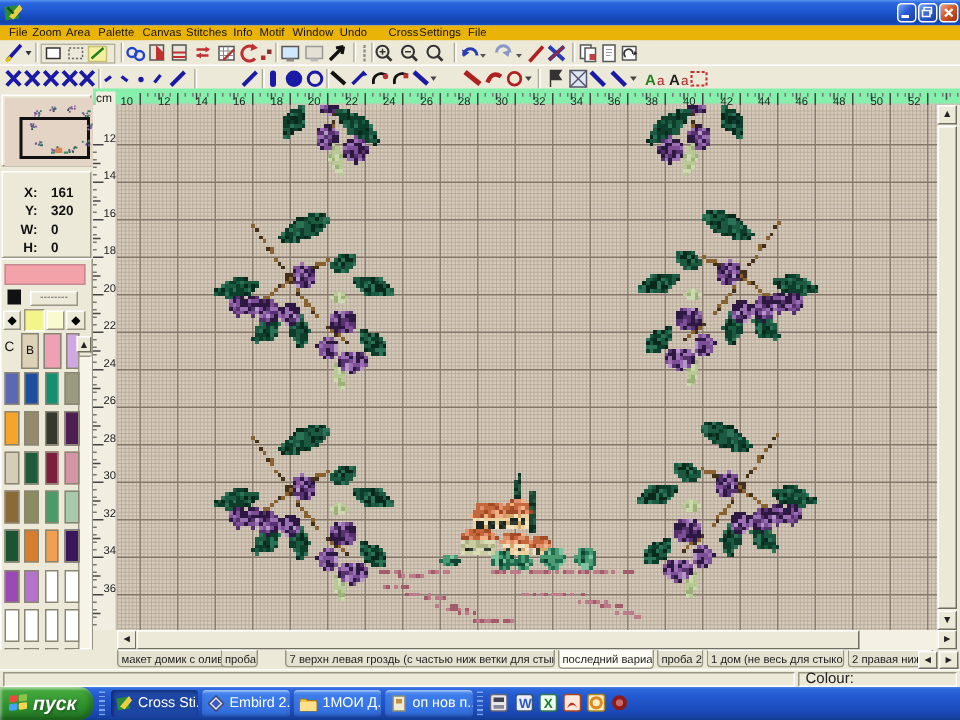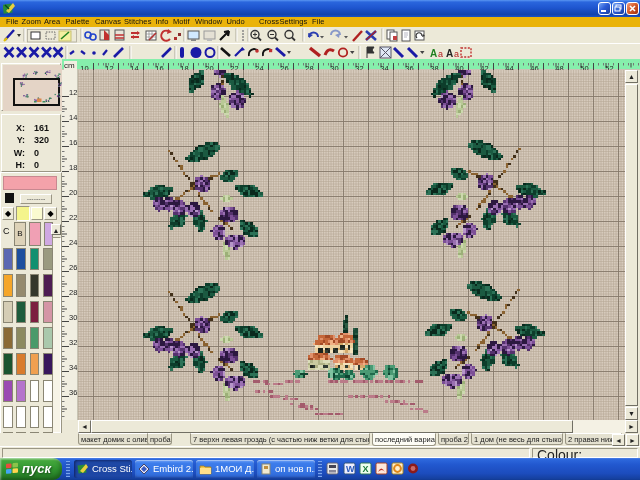--- a/index.html
+++ b/index.html
@@ -23,21 +23,21 @@
 #cmlab { position:absolute; left:64px; top:61px; font-size:8px; color:#222; z-index:3; background:#f1eee1; padding-right:2px;}
 #canvas { position:absolute; left:78px; top:70px; width:547px; height:350px; overflow:hidden;
   background:#d6cabc; }
 .sb { position:absolute; background:#f4f1e4; }
 .sbbtn { position:absolute; width:13px; height:13px; background:#ece9d8; border:1px solid; border-color:#fff #716f64 #716f64 #fff; font-size:7px; color:#222; text-align:center; line-height:11px; }
 .sbthumb { position:absolute; background:#ece9d8; border:1px solid; border-color:#fff #716f64 #716f64 #fff; }
 #tabs { position:absolute; left:0; top:433px; width:640px; height:13px; background:#ece9d8; }
 .tab { position:absolute; top:0; height:12px; background:#e4e1d0; border:1px solid #9a9684; border-top:1px solid #fff; border-radius:0 0 3px 3px; font-size:7.5px; color:#222; overflow:hidden; white-space:nowrap; text-align:center; line-height:11px; }
 .tab span { padding:0 2px; }
 .tab.active { background:#fdfcf5; height:13px; z-index:2; font-weight:normal; }
-#status { position:absolute; left:0; top:446px; width:640px; height:12px; background:#ece9d8; border-top:1px solid #fff; font-size:14px; color:#222; }
+#status { position:absolute; left:0; top:446px; width:640px; height:12px; background:#ece9d8; border-top:1px solid #fff; font-size:10px; color:#222; }
 #taskbar { position:absolute; left:0; top:458px; width:640px; height:22px;
   background:linear-gradient(180deg,#4f83e8 0%,#2d68dd 6%,#2258cf 30%,#1c4cbd 70%,#15409f 94%,#123a92 100%); }
 #start { position:absolute; left:0; top:0; width:62px; height:22px; border-radius:0 9px 9px 0;
   background:linear-gradient(180deg,#7ece71 0%,#44a83c 12%,#2f922e 55%,#277d27 90%,#1f6e1f 100%);
   box-shadow:inset -2px -2px 4px rgba(0,40,0,.35), inset 1px 1px 2px rgba(255,255,255,.5);
   color:#fff; font-size:13px; font-weight:bold; font-style:italic; line-height:22px; text-shadow:1px 1px 2px #1a4a1a; }
 .tkbtn { position:absolute; top:2px; height:18px; border-radius:2.5px;
   background:linear-gradient(180deg,#639af5 0%,#3c7ceb 20%,#3573e2 70%,#2c63cf 100%);
   box-shadow:inset 0 1px 1px rgba(255,255,255,.45), inset 0 -1px 2px rgba(0,0,40,.3);
   color:#fff; font-size:9.5px; line-height:18px; white-space:nowrap; overflow:hidden; }

